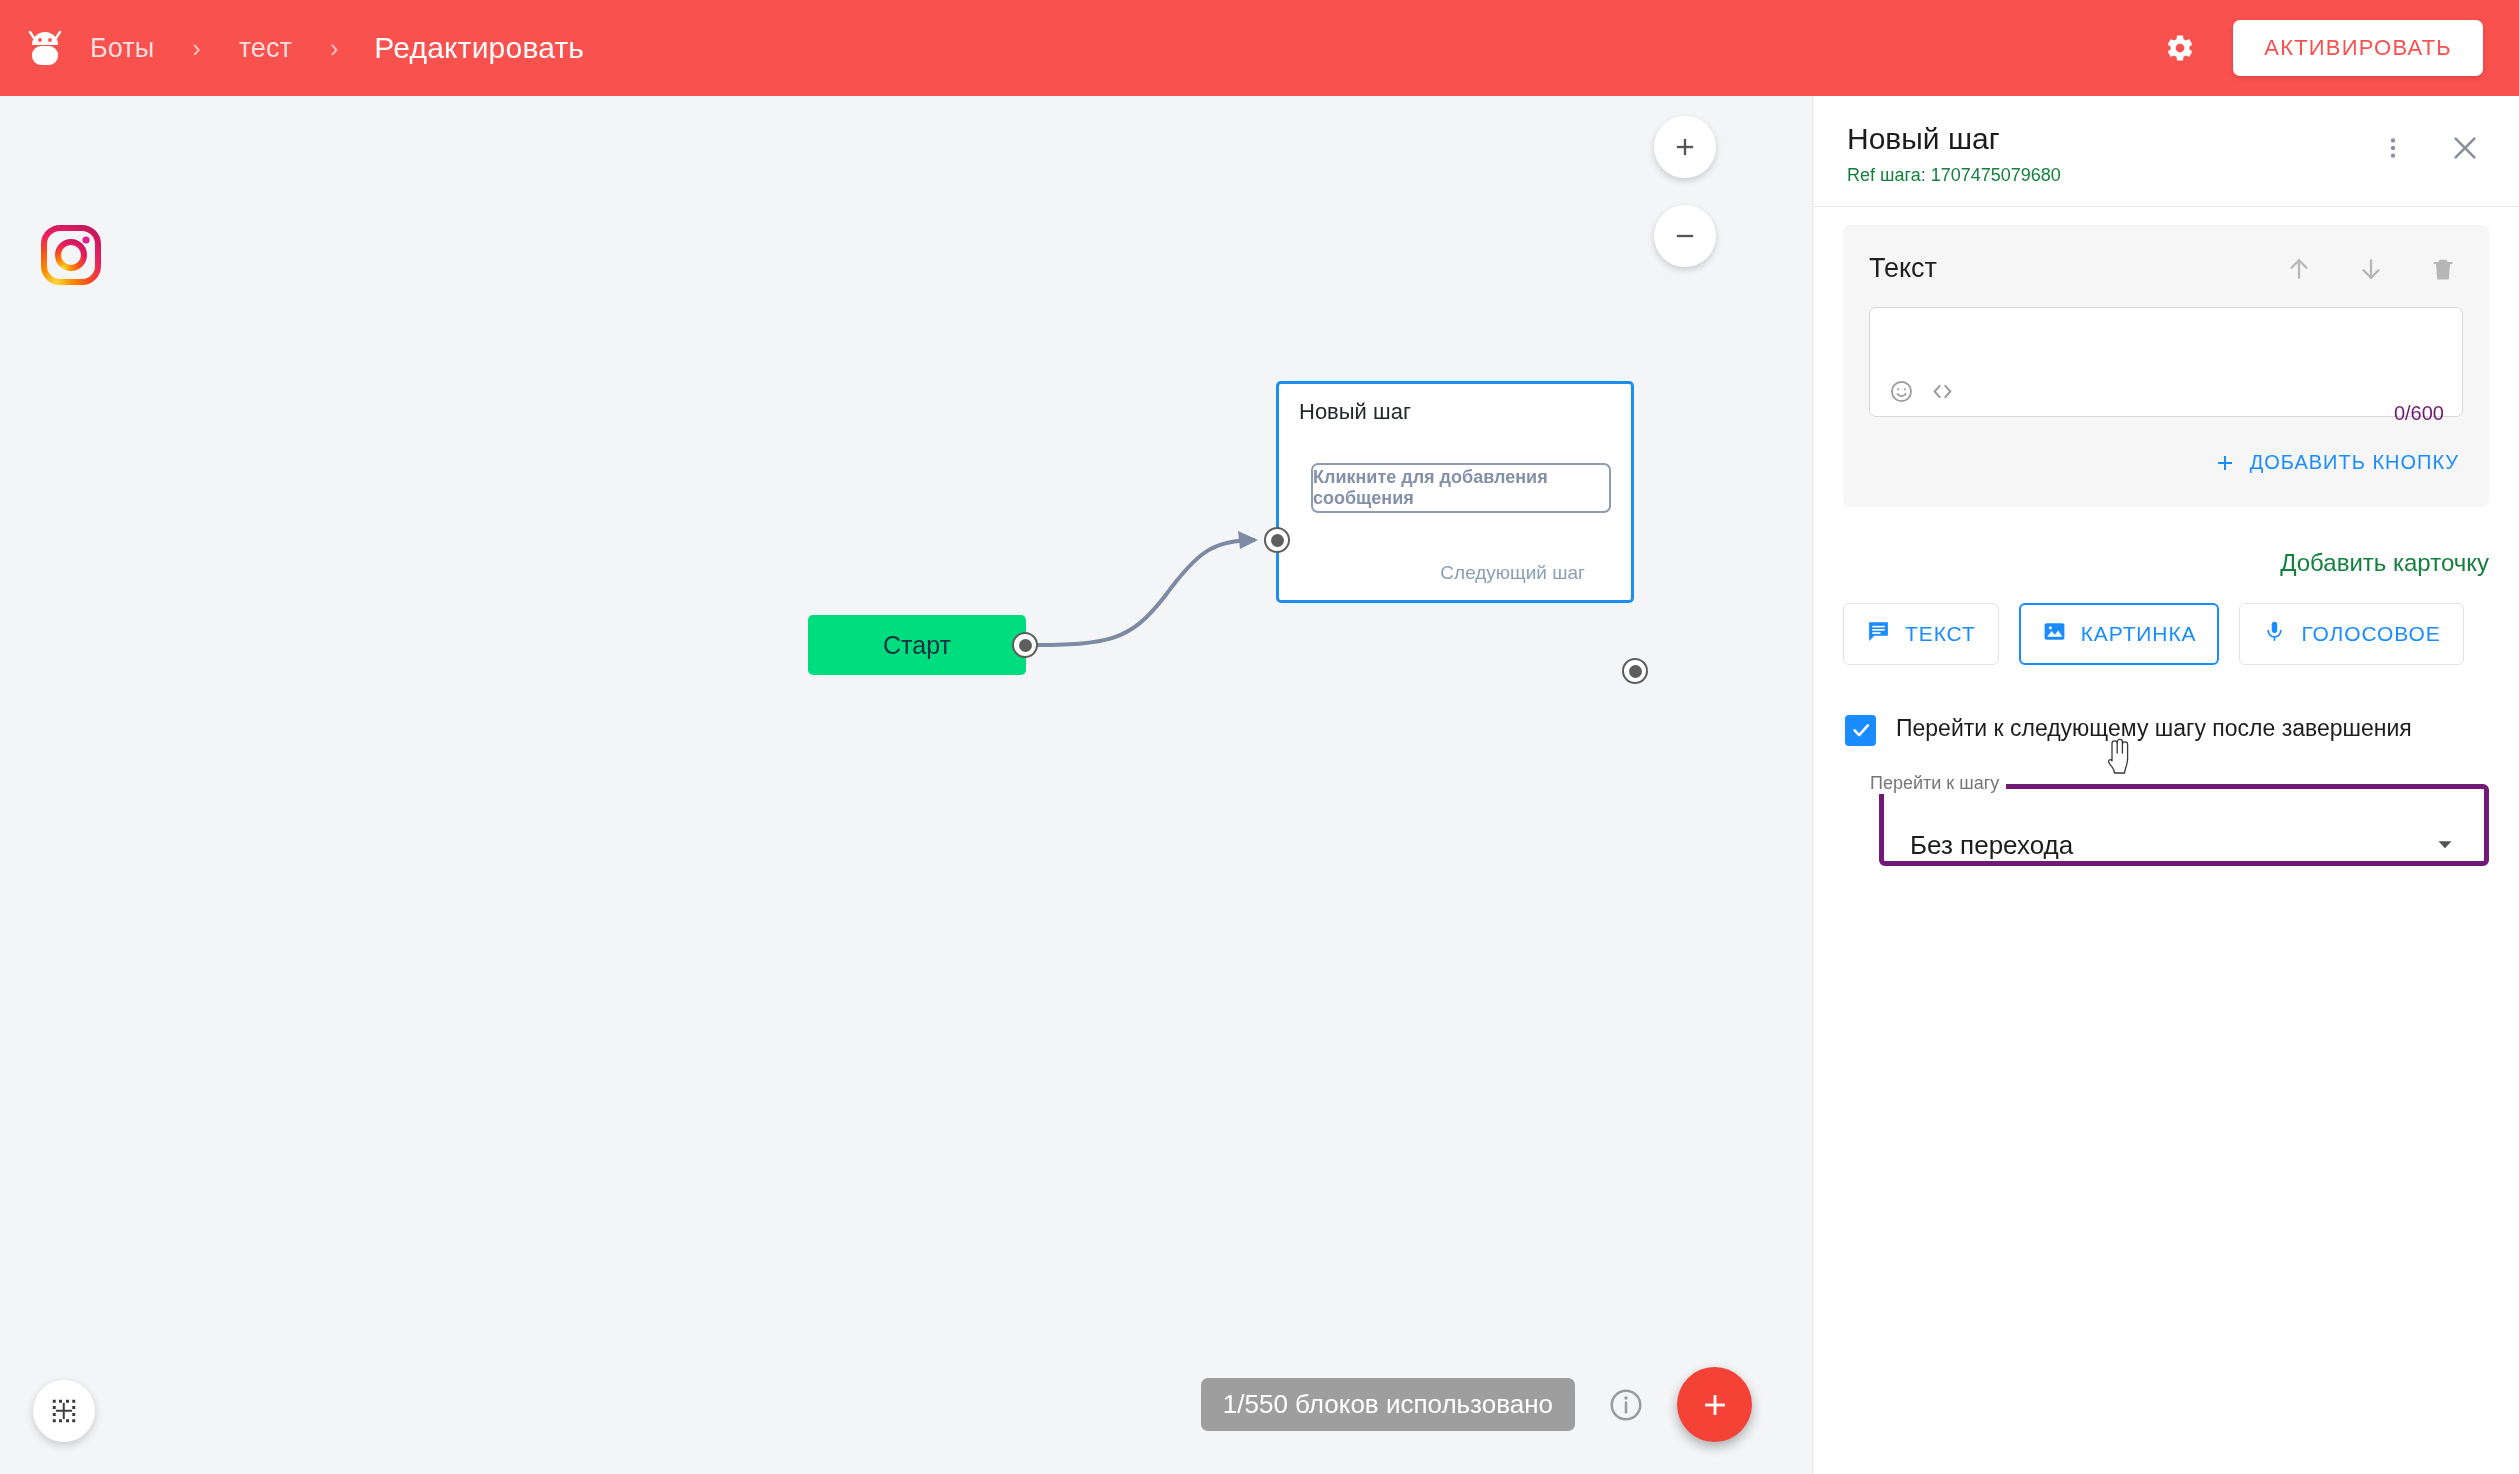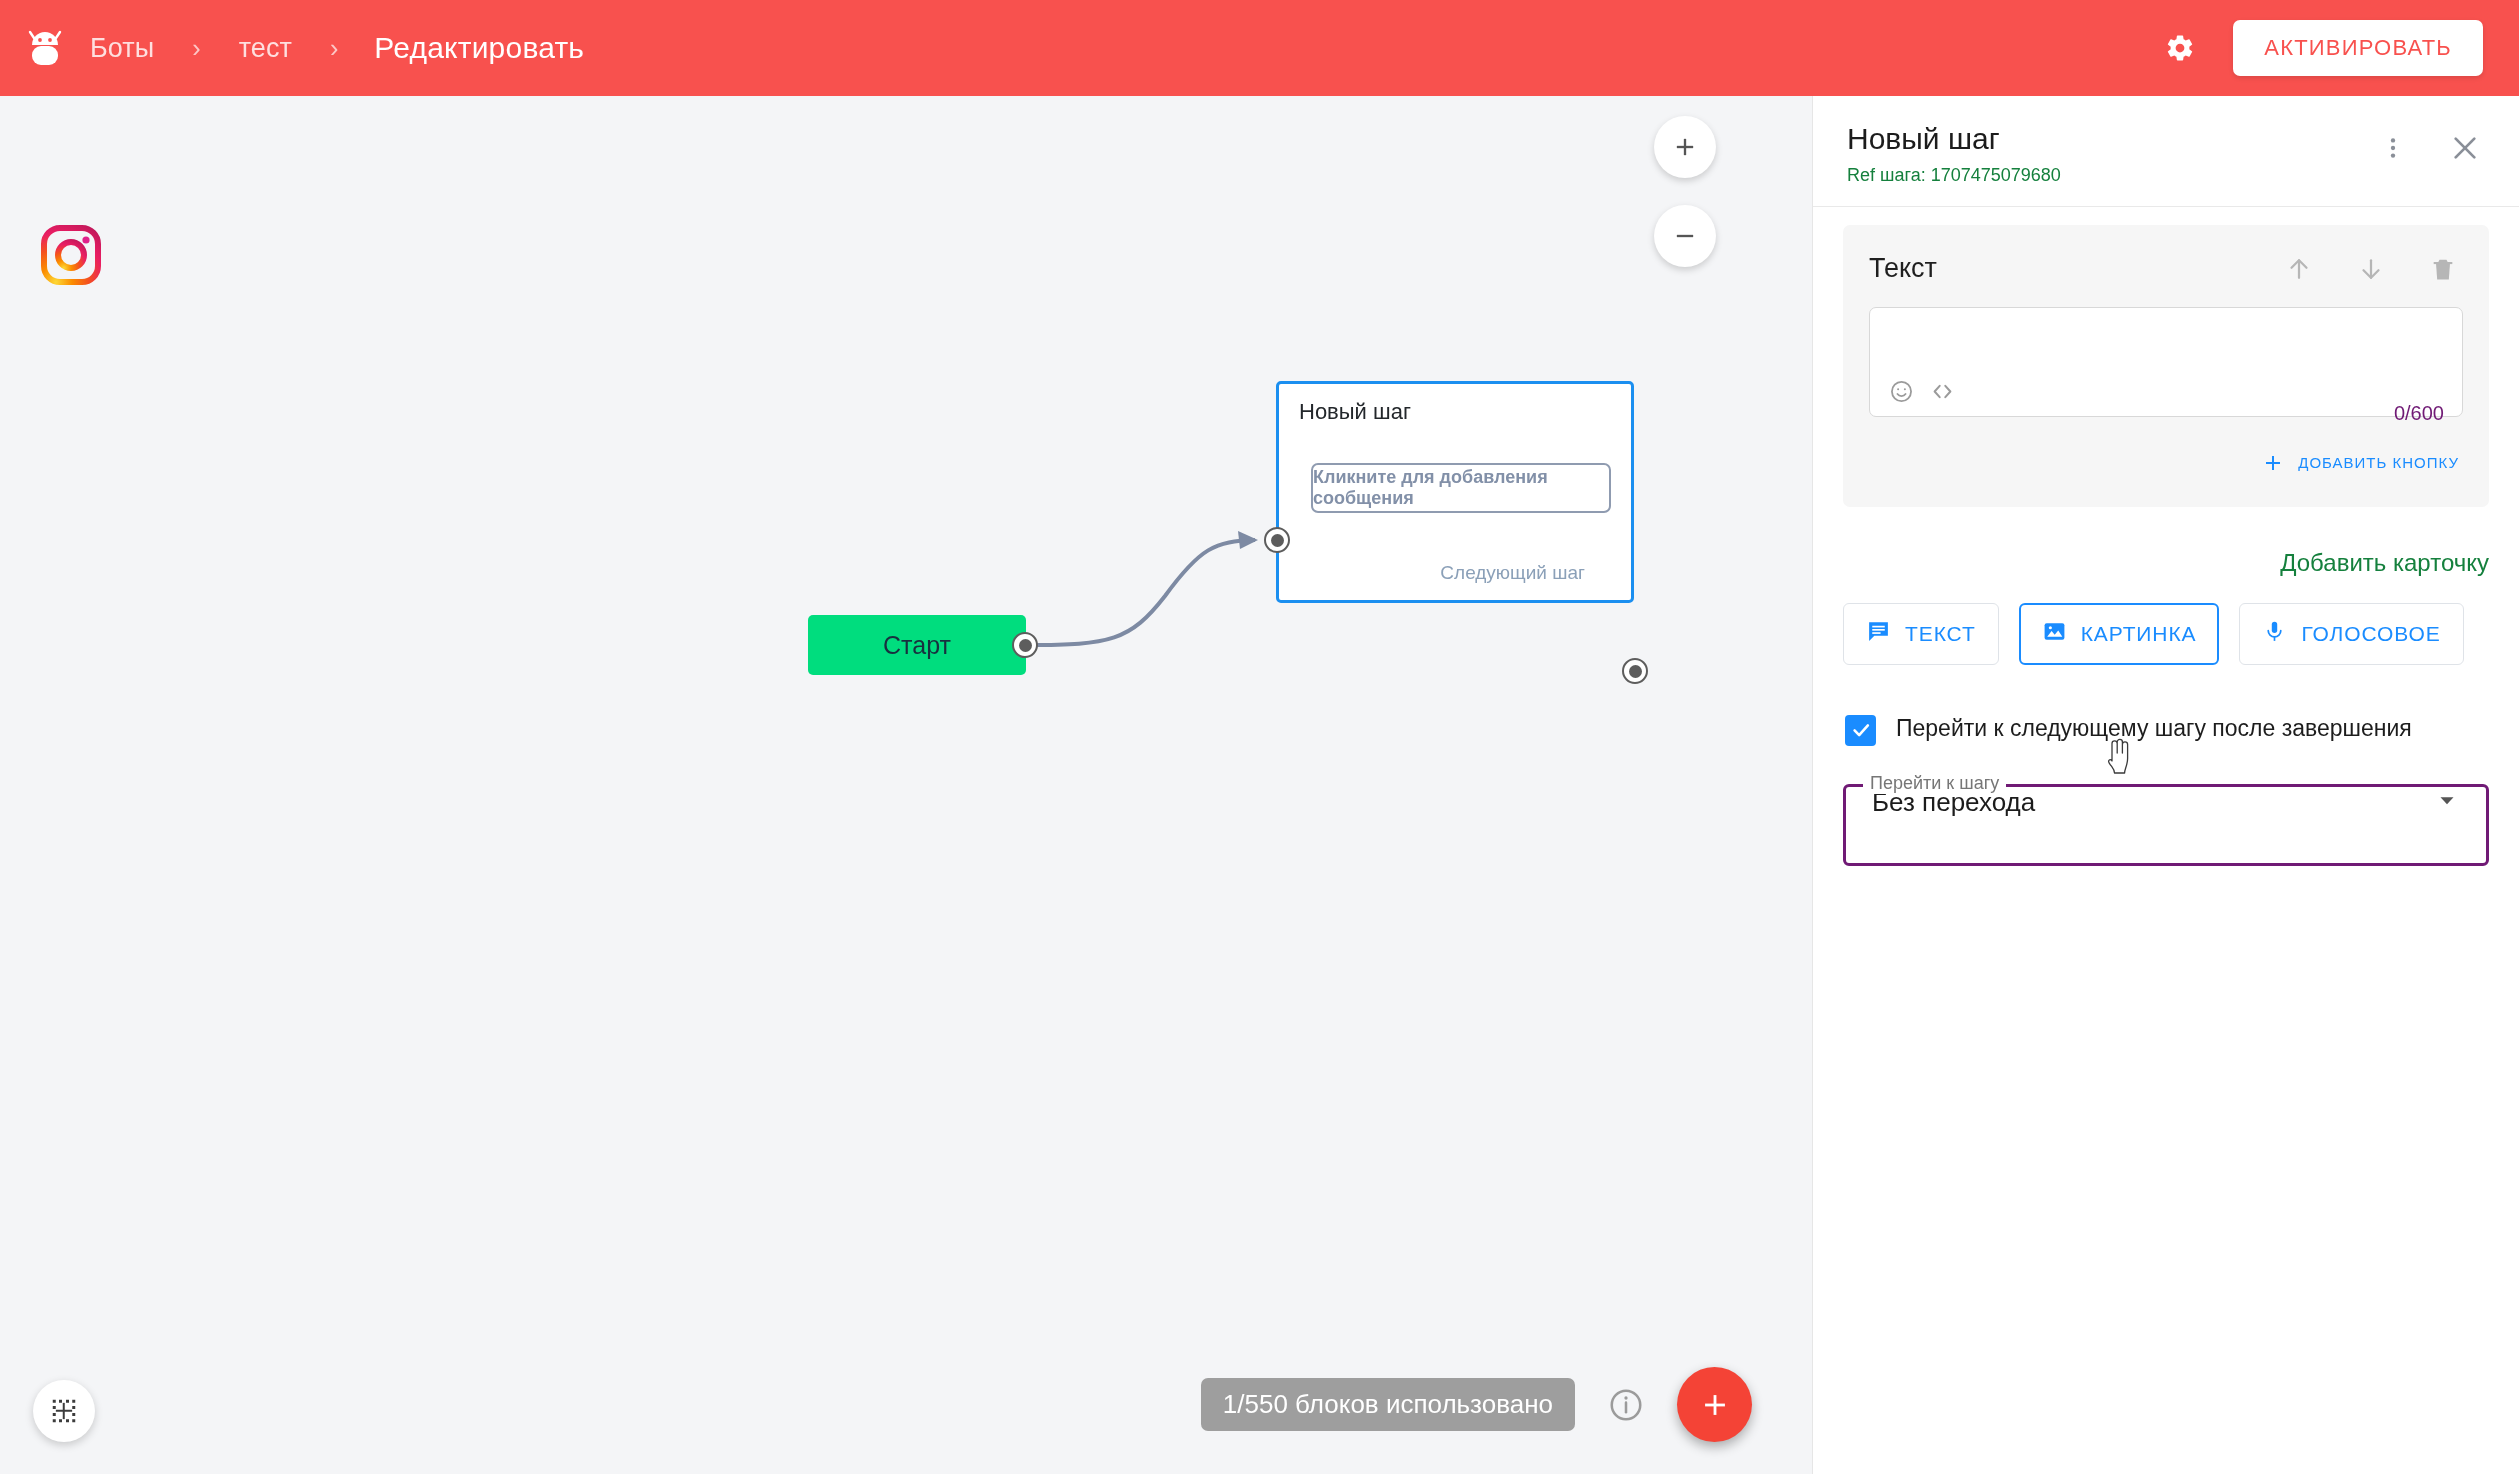--- a/index.html
+++ b/index.html
@@ -181,21 +181,21 @@
   .ta-footer {
     position: absolute; left: 0; right: 0; bottom: 0;
     height: 44px; padding: 0 18px;
     display: flex; align-items: center; gap: 14px;
   }
   .char-count { margin-left: auto; font-size: 20px; color: #701a75; margin-top: 40px; }
 
   .add-btn-row { display: flex; justify-content: flex-end; padding-top: 28px; }
   .text-link-btn {
     background: none; border: none;
-    color: #1a8cff; font-size: 15px; letter-spacing: 1px;
+    color: #1a8cff; font-size: 20px; letter-spacing: 1px;
     display: flex; align-items: center; gap: 13px;
     cursor: pointer; padding: 6px 4px;
     font-family: "Liberation Sans", sans-serif;
   }
 
   .section-title { font-size: 24px; color: #15803d; margin: 42px 0 26px 2px; text-align: right; }
 
   .card-type-row { display: flex; gap: 20px; }
   .type-btn {
     background: #ffffff; border: 1px solid #dfe3e8; border-radius: 6px;
@@ -211,24 +211,24 @@
   .checkbox {
     width: 31px; height: 31px; border-radius: 4px;
     background: #1a8cff;
     display: flex; align-items: center; justify-content: center;
     cursor: pointer; flex: 0 0 auto;
   }
   .check-label { font-size: 23px; color: #1d1d1d; }
 
   .select-wrap { position: relative; margin-top: 38px; }
   .select-field {
-    border: 3px solid #701a75; border-radius: 6px;
+    border: 5px solid #701a75; border-radius: 6px;
     height: 82px; padding: 0 26px;
-    display: flex; align-items: flex-start;
-    cursor: pointer; background: #ffffff;
+    display: flex; align-items: flex-end;
+    cursor: pointer; background: #ffffff; margin-left: 36px;
   }
   .select-value { font-size: 26px; color: #1c1c1c; }
   .select-caret { margin-left: auto; }
   .select-legend {
     position: absolute; top: -11px; left: 20px;
     background: #ffffff; padding: 0 7px;
     font-size: 18px; color: #767676;
   }
 
   .panel-foot {

